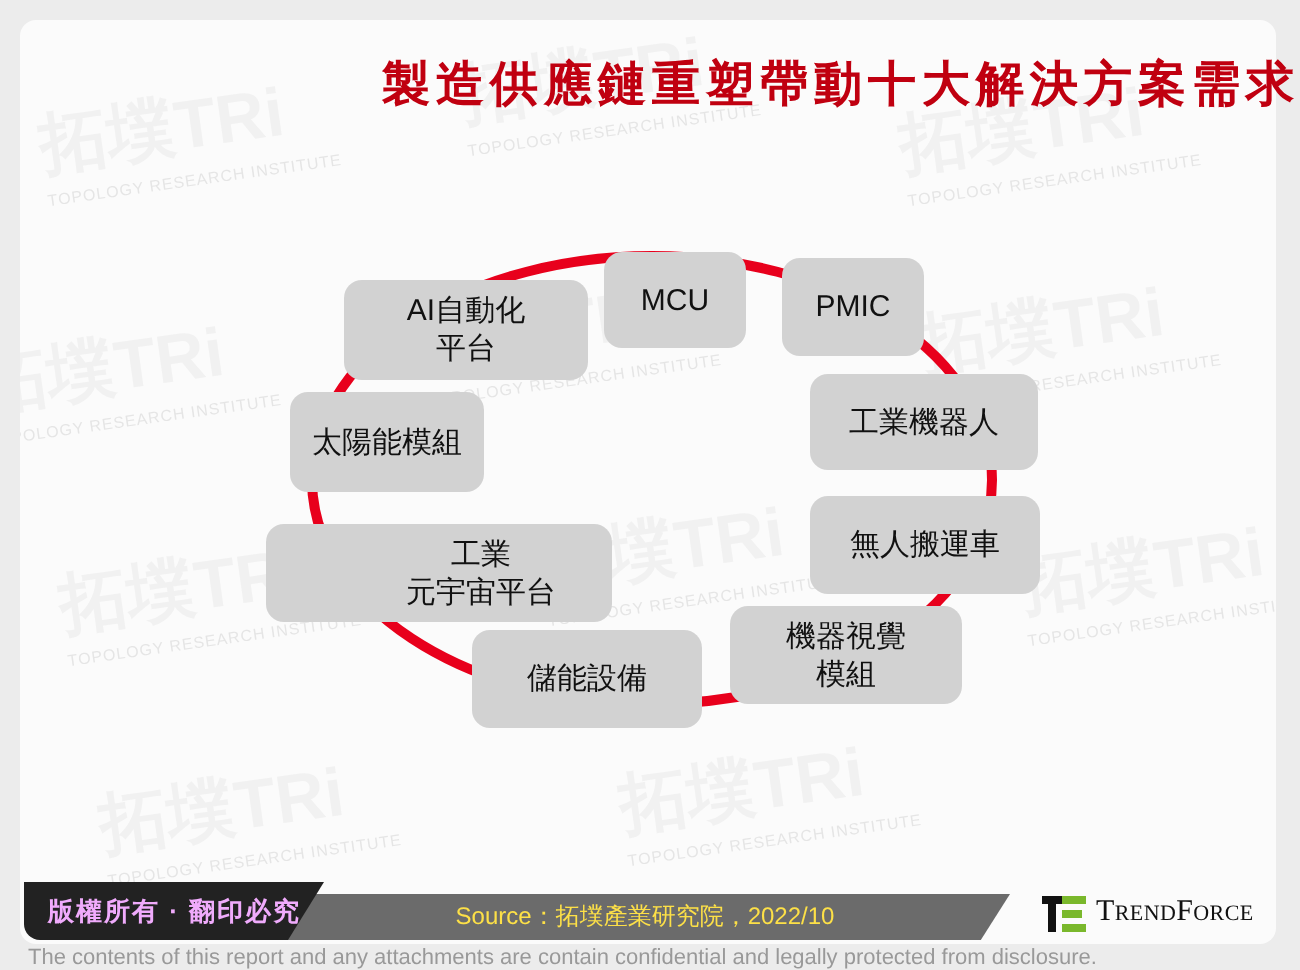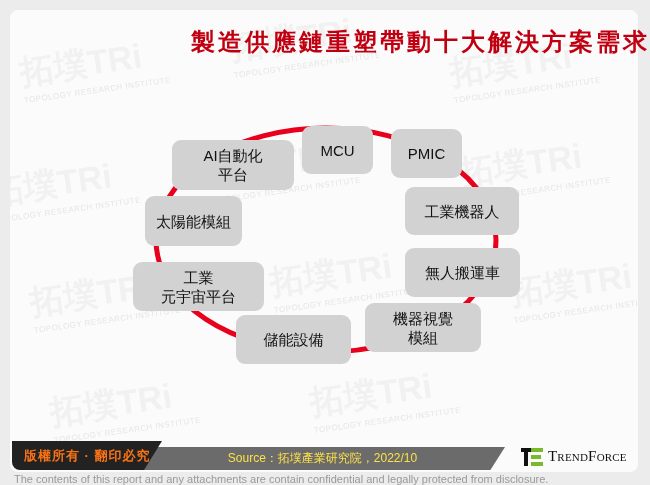--- a/index.html
+++ b/index.html
@@ -3,21 +3,21 @@
 <meta charset="utf-8">
 <style>
   html, body { margin:0; padding:0; }
   body { width:650px; height:485px; background:#ececec; position:relative; overflow:hidden; font-family:"Liberation Sans","DejaVu Sans",sans-serif; }
   .card { position:absolute; left:10px; top:10px; width:628px; height:462px; background:#fbfbfb; border-radius:8px; overflow:hidden; }
   .wm { position:absolute; color:rgba(200,200,200,0.18); font-weight:bold; font-size:34px; white-space:nowrap; transform:rotate(-8deg); pointer-events:none; }
   .wm small { display:block; font-size:8px; font-weight:normal; letter-spacing:0.5px; color:rgba(190,190,190,0.35); }
   .title { position:absolute; top:26px; left:0; width:650px; text-align:right; color:#c00010; font-family:"DejaVu Serif","Liberation Serif",serif; font-weight:bold; font-size:24px; letter-spacing:3px; }
   svg.ring { position:absolute; left:0; top:0; }
   .node { position:absolute; background:#d2d2d2; border-radius:9px; display:flex; align-items:center; justify-content:center; text-align:center; color:#111; font-size:15px; line-height:19px; white-space:pre-line; }
-  .footer-dark { position:absolute; left:12px; top:441px; width:150px; height:29px; background:#222; border-bottom-left-radius:8px; color:#f97316; font-weight:bold; font-size:13px; letter-spacing:1px; display:flex; align-items:center; padding-left:12px; box-sizing:border-box; clip-path:polygon(0 0,100% 0,88% 100%,0 100%); }
+  .footer-dark { position:absolute; left:12px; top:441px; width:150px; height:29px; background:#222; border-bottom-left-radius:8px; color:#f0abfc; font-weight:bold; font-size:13px; letter-spacing:1px; display:flex; align-items:center; padding-left:12px; box-sizing:border-box; clip-path:polygon(0 0,100% 0,88% 100%,0 100%); }
   .footer-gray { position:absolute; left:140px; top:447px; width:365px; height:23px; background:#6b6b6b; clip-path:polygon(4% 0,100% 0,96% 100%,0 100%); color:#fde047; font-size:12px; display:flex; align-items:center; justify-content:center; }
   .footer-logo { position:absolute; left:521px; top:441px; width:133px; height:31px; display:flex; align-items:center; gap:5px; }
   .logo-mark { width:22px; height:18px; position:relative; }
   .logo-text { font-family:"Liberation Serif","DejaVu Serif",serif; font-size:15px; color:#111; letter-spacing:0.2px; }
   .disclaimer { position:absolute; left:14px; top:473px; font-size:11px; color:#999; white-space:nowrap; }
 </style>
 </head>
 <body>
 
 <div class="card">
@@ -40,21 +40,21 @@
   <ellipse cx="326" cy="240" rx="170" ry="112" fill="none" stroke="#e8001c" stroke-width="5"></ellipse>
 </svg>
 
 <div class="node" style="left:302px;top:115px;width:71px;height:48px;margin-top:11px;">MCU</div>
 <div class="node" style="left:391px;top:129px;width:71px;height:49px;text-align:center;">PMIC</div>
 <div class="node" style="left:405px;top:187px;width:114px;height:48px;">工業機器人</div>
 <div class="node" style="left:405px;top:248px;width:115px;height:49px;">無人搬運車</div>
 <div class="node" style="left:365px;top:303px;width:116px;height:49px;">機器視覺
 模組</div>
 <div class="node" style="left:236px;top:315px;width:115px;height:49px;">儲能設備</div>
-<div class="node" style="left:133px;top:262px;width:131px;height:49px;">工業
+<div class="node" style="left:133px;top:262px;width:131px;height:49px;padding-left:42px;">工業
 元宇宙平台</div>
 <div class="node" style="left:145px;top:196px;width:97px;height:50px;">太陽能模組</div>
 <div class="node" style="left:172px;top:140px;width:122px;height:50px;">AI自動化
 平台</div>
 
 <div class="footer-gray">
   <span>Source：拓墣產業研究院，2022/10</span>
 </div>
 <div class="footer-dark">
   <span>版權所有 · 翻印必究</span>

